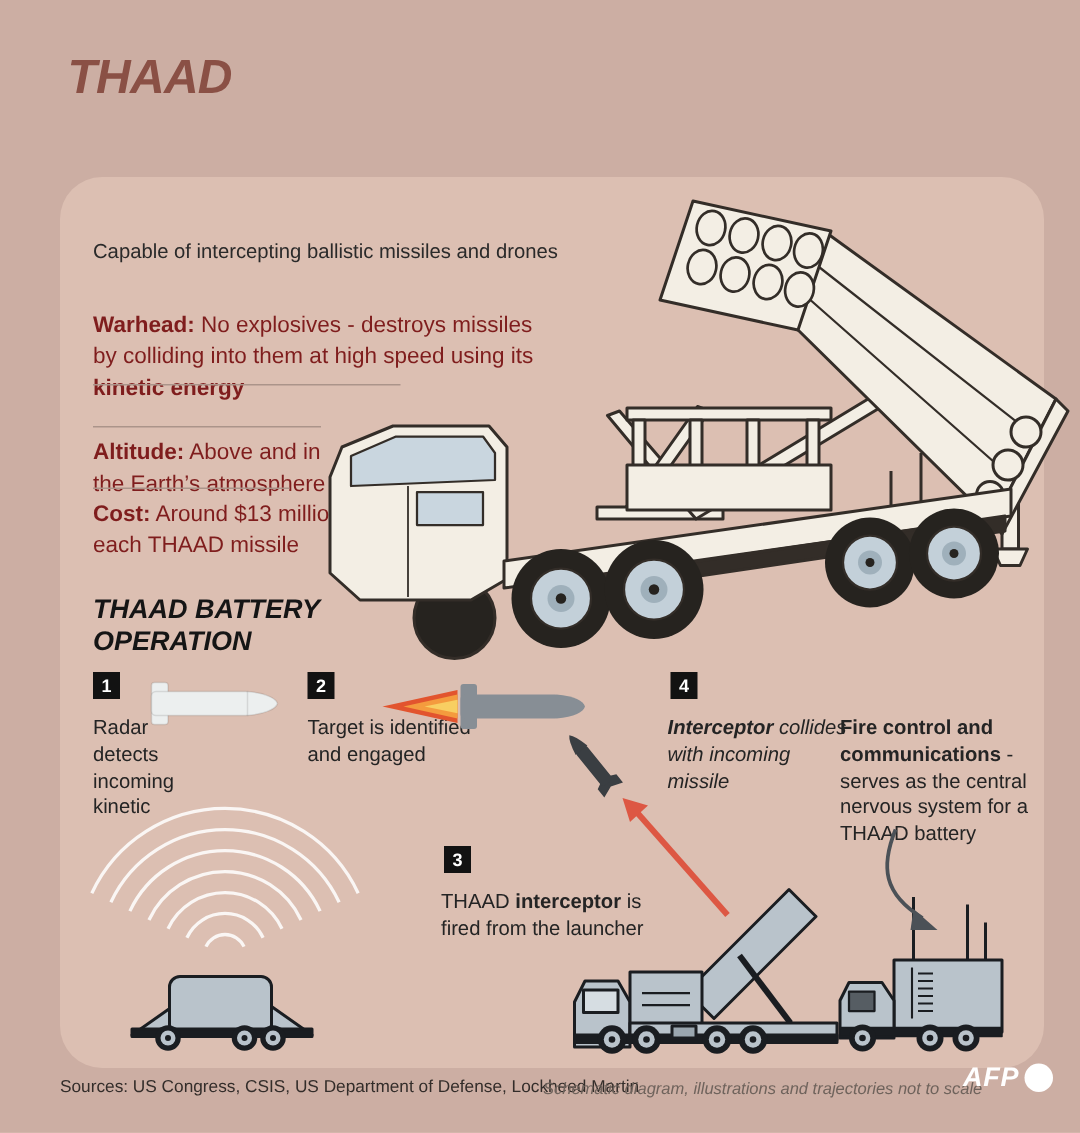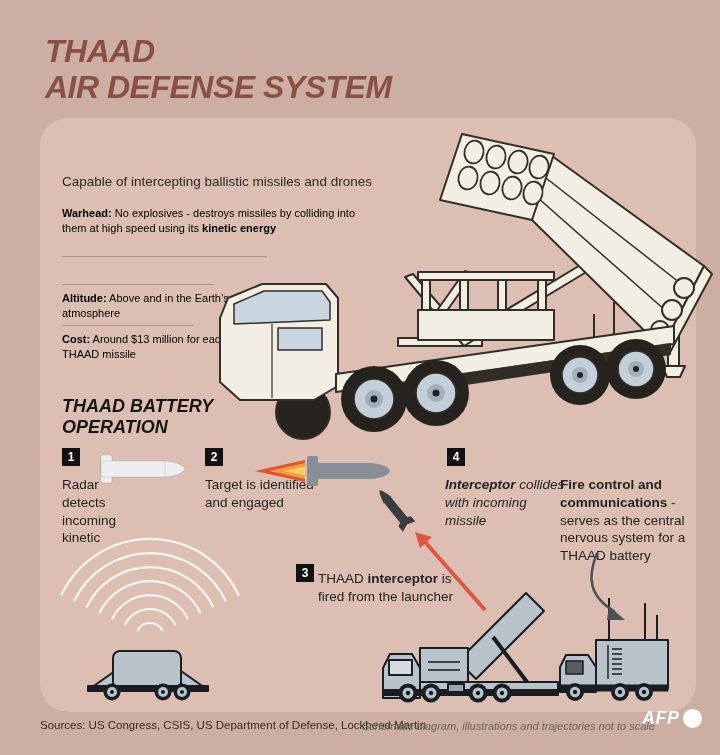--- a/index.html
+++ b/index.html
@@ -2,22 +2,22 @@
 <html><head>
 <meta charset="utf-8">
 <style>
   html,body{margin:0;padding:0;}
   body{width:720px;height:755px;background:#ccaea3;font-family:"Liberation Sans","DejaVu Sans",sans-serif;overflow:hidden;}
   .stage{position:relative;width:720px;height:755px;}
   .abs{position:absolute;}
   .panel{left:40px;top:118px;width:656px;height:594px;background:#dcbfb2;border-radius:28px;}
   .title{left:45px;top:34px;color:#8a5045;font-size:32px;line-height:1.12;font-weight:bold;font-style:italic;letter-spacing:-0.5px;white-space:nowrap;}
   .intro-heading{left:62px;top:141px;width:460px;font-size:15px;font-weight:bold;color:#1f1f1f;}
-  .intro-sub{left:62px;top:174px;width:420px;font-size:13.5px;color:#2a2a2a;}
-  .spec{left:62px;width:300px;font-size:11px;line-height:1.4;color:#000000;}
+  .intro-sub{left:62px;top:160px;width:420px;font-size:13.5px;color:#2a2a2a;}
+  .spec{left:62px;width:300px;font-size:15px;line-height:1.4;color:#7f1d1d;}
   .spec b{font-weight:bold;}
   .divider{left:62px;height:1px;background:#ab948a;}
   .battery-heading{left:62px;top:396px;width:175px;font-size:18px;font-weight:bold;font-style:italic;color:#151515;line-height:1.18;}
   .badge{width:18px;height:18px;background:#121212;color:#ffffff;font-size:12px;font-weight:bold;display:flex;align-items:center;justify-content:center;}
   .step-text{font-size:13.5px;line-height:1.32;color:#242424;}
   .step-text b{font-weight:bold;}
   .footer-sources{left:40px;top:719px;font-size:11.5px;color:#332d2a;white-space:nowrap;}
   .footer-note{left:362px;top:720px;font-size:11px;font-style:italic;color:#6f635c;white-space:nowrap;}
   .afp{left:642px;top:708px;display:flex;align-items:center;gap:3px;}
   .afp-text{color:#ffffff;font-size:18px;font-weight:bold;font-style:italic;letter-spacing:0.5px;}
@@ -26,21 +26,20 @@
 </style>
 </head>
 <body>
 
 <div class="stage">
 
   <div class="abs panel"></div>
 
   <div class="abs title">
     <div>THAAD</div>
-    <div>AIR DEFENSE SYSTEM</div>
   </div>
 
   <div class="abs intro-sub">Capable of intercepting ballistic missiles and drones</div>
 
   <div class="abs spec" style="top:206px;">
     <b>Warhead:</b><span> No explosives - destroys missiles by colliding into them at high speed using its </span><b>kinetic energy</b>
   </div>
   <div class="abs divider" style="top:256px;width:205px;"></div>
   <div class="abs divider" style="top:284px;width:152px;"></div>
   <div class="abs spec" style="top:291px;width:175px;">
@@ -130,21 +129,21 @@
 
   <div class="abs battery-heading">THAAD BATTERY OPERATION</div>
 
   <div class="abs badge" style="left:62px;top:448px;">1</div>
   <div class="abs badge" style="left:205px;top:448px;">2</div>
   <div class="abs badge" style="left:296px;top:564px;">3</div>
   <div class="abs badge" style="left:447px;top:448px;">4</div>
 
   <div class="abs step-text" style="left:62px;top:476px;width:80px;">Radar detects incoming kinetic</div>
   <div class="abs step-text" style="left:205px;top:476px;width:110px;">Target is identified and engaged</div>
-  <div class="abs step-text" style="left:294px;top:570px;width:148px;margin-left:24px;">
+  <div class="abs step-text" style="left:294px;top:592px;width:148px;">
     <span>THAAD </span><b>interceptor</b><span> is fired from the launcher</span>
   </div>
   <div class="abs step-text" style="left:445px;top:476px;width:122px;font-style:italic;">
     <b>Interceptor</b><span> collides with incoming missile</span>
   </div>
   <div class="abs step-text" style="left:560px;top:476px;width:134px;">
     <b>Fire control and communications</b><span> - serves as the central nervous system for a THAAD battery</span>
   </div>
 
   <svg class="abs" style="left:95px;top:455px;" width="100" height="28" viewBox="0 0 100 28">

